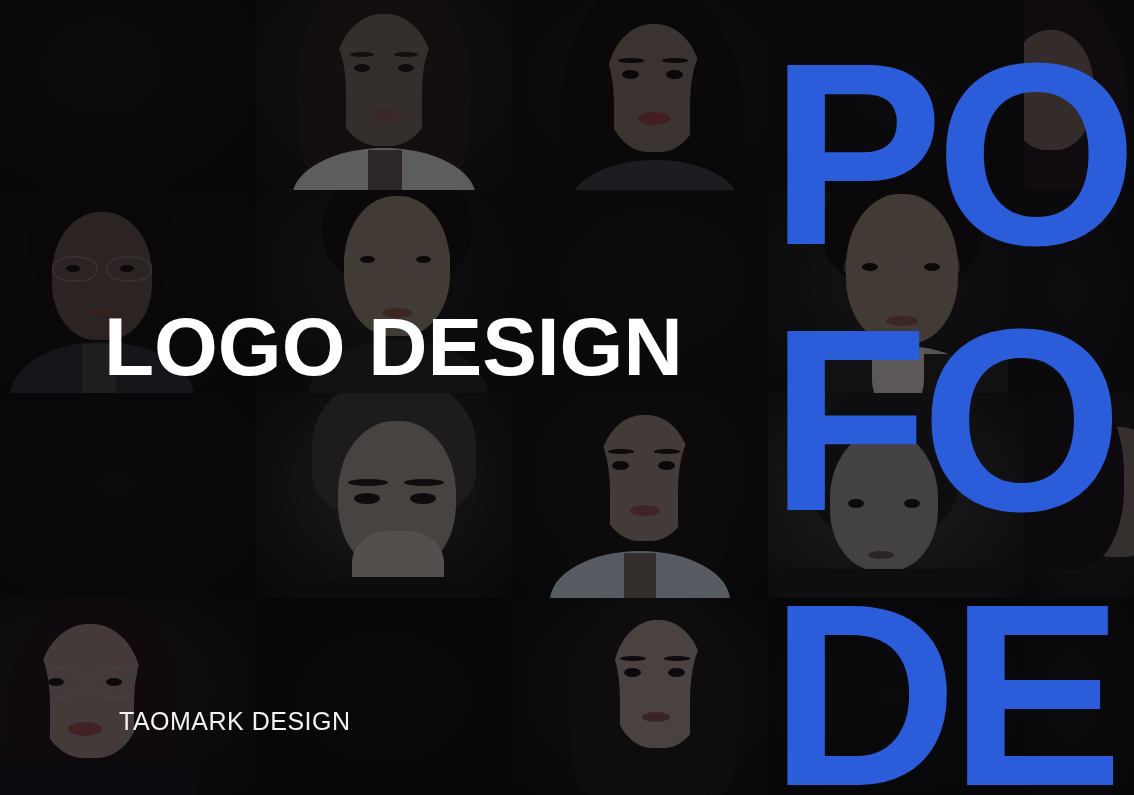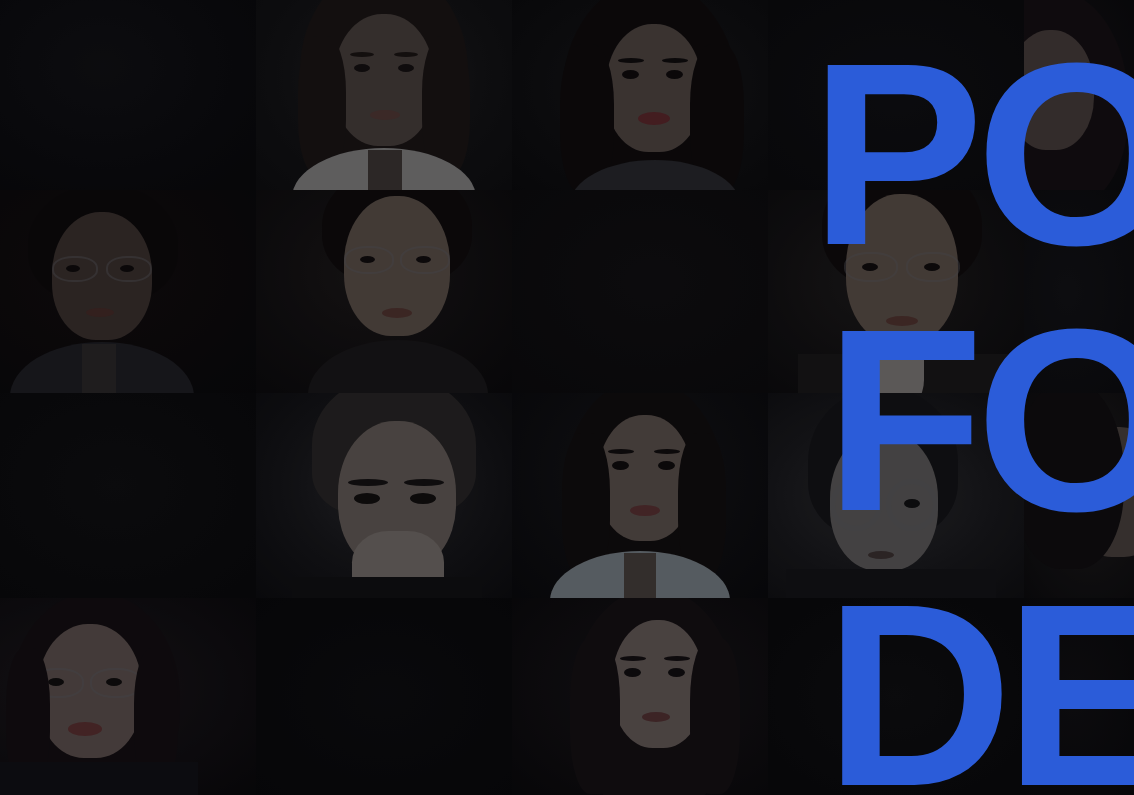--- a/index.html
+++ b/index.html
@@ -9,21 +9,20 @@
     font-family:"Liberation Sans", sans-serif;
     overflow:hidden;
   }
 
   #poster {
     position:relative;
     width:1134px;
     height:795px;
     background:#0b0b0b;
     overflow:hidden;
-    text-align:right;
   }
 
   
   .mosaic {
     position:absolute;
     inset:0;
     display:grid;
     grid-template-columns:256px 256px 256px 256px 110px;
     grid-template-rows:190px 203px 205px 197px;
   }
@@ -326,14 +325,16 @@
   </div>
 
   <div class="veil"></div>
 
   <div class="bigtype">
     <div class="row bt1" style="color: rgb(43, 92, 217);">PO</div>
     <div class="row bt2" style="color: rgb(43, 92, 217);">FO</div>
     <div class="row bt3" style="color: rgb(43, 92, 217);">DE</div>
   </div>
 
+  <div class="headline" style="color: rgb(255, 255, 255);">LOGO DESIGN</div>
+  <div class="brand">TAOMARK DESIGN</div>
 
 </div>
 
 </body></html>

